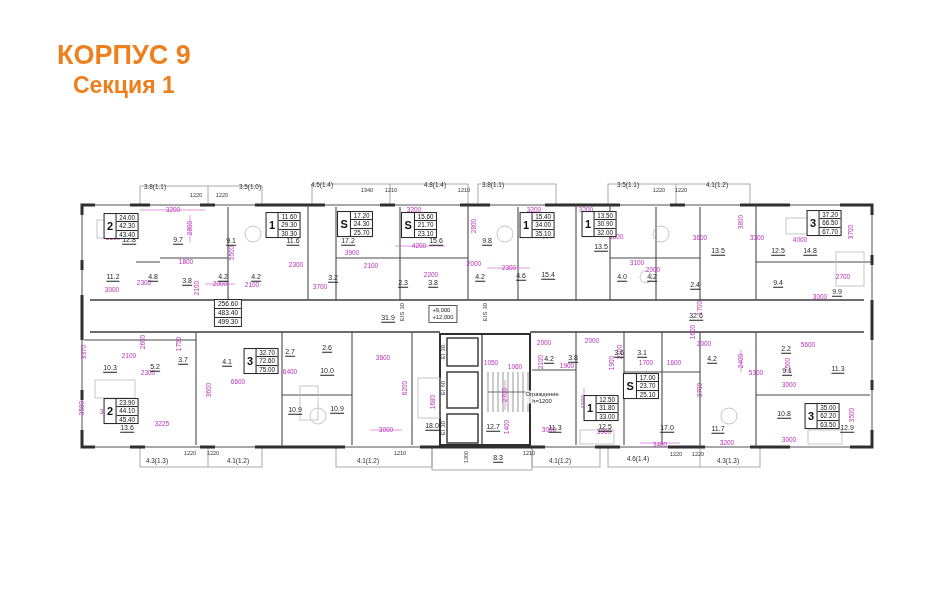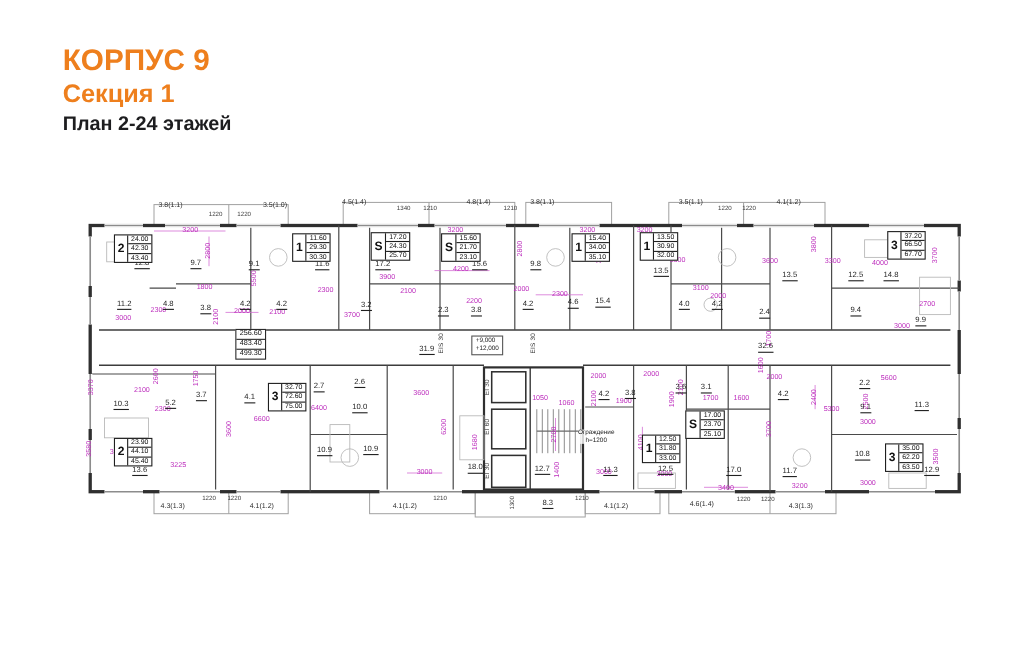--- a/index.html
+++ b/index.html
@@ -401,15 +401,14 @@
   </div>
 
   <div class="tiny-note" style="left:542px;top:397px;">
     <div>Ограждение</div>
     <div>h=1200</div>
   </div>
 </div>
 
 <div id="header">
   <div class="h-building" style="color: rgb(238, 127, 29);">КОРПУС 9</div>
-  <div class="h-section" style="color: rgb(238, 127, 29);">Секция 1</div>
-  <div class="h-plan" style="color: rgb(29, 29, 31);">План 2-24 этажей</div>
+  <div class="h-section" style="color: rgb(238, 127, 29); text-align: center;">Секция 1</div>
 </div>
 
 </body></html>

